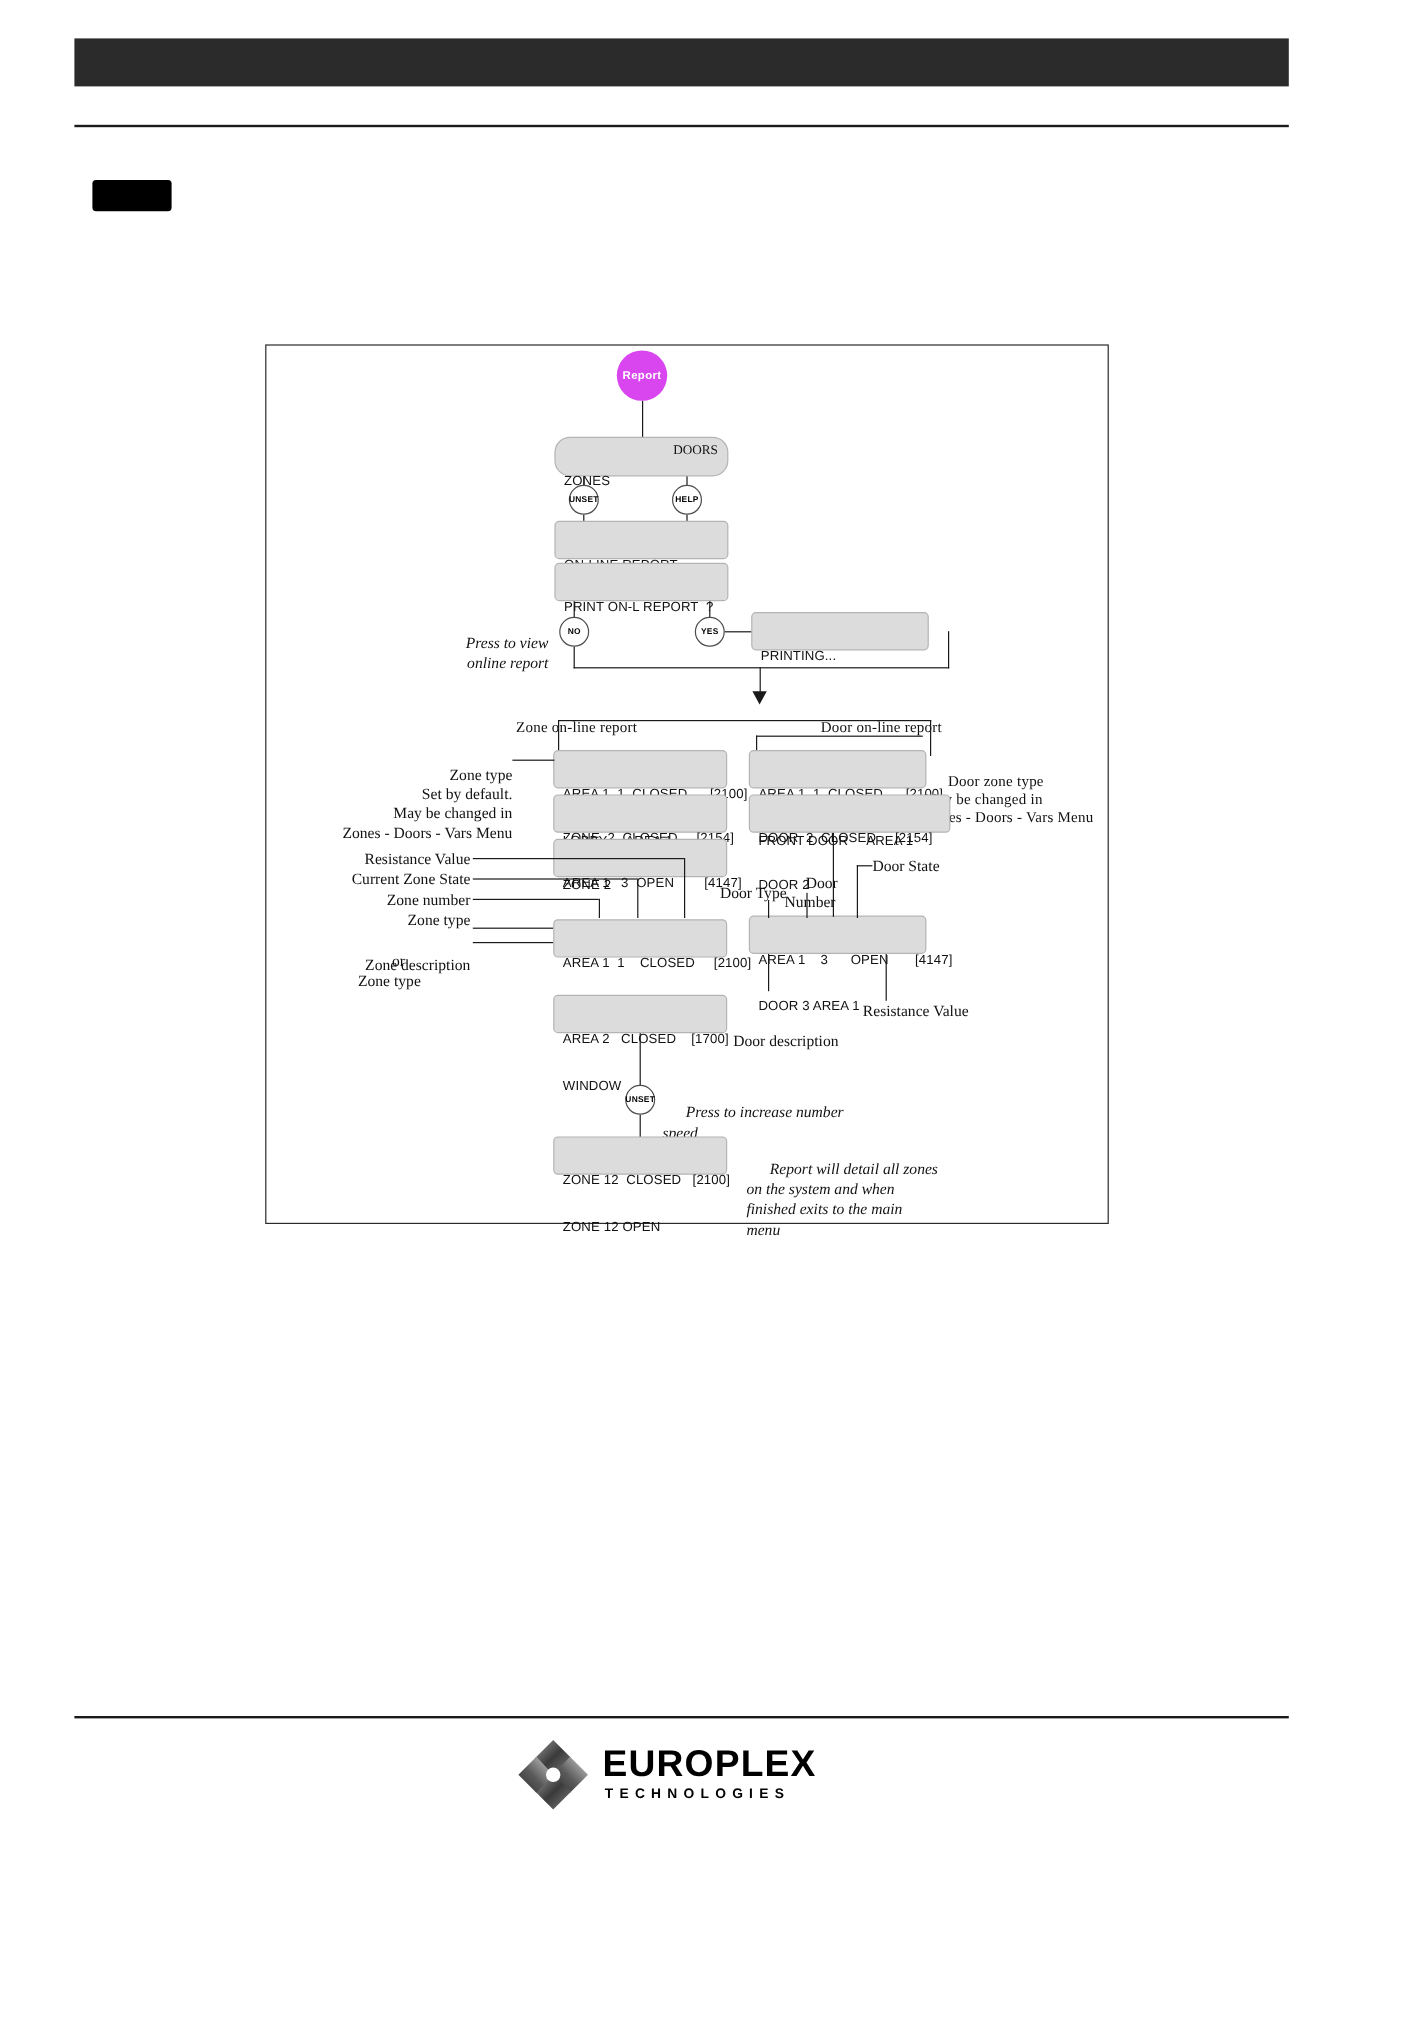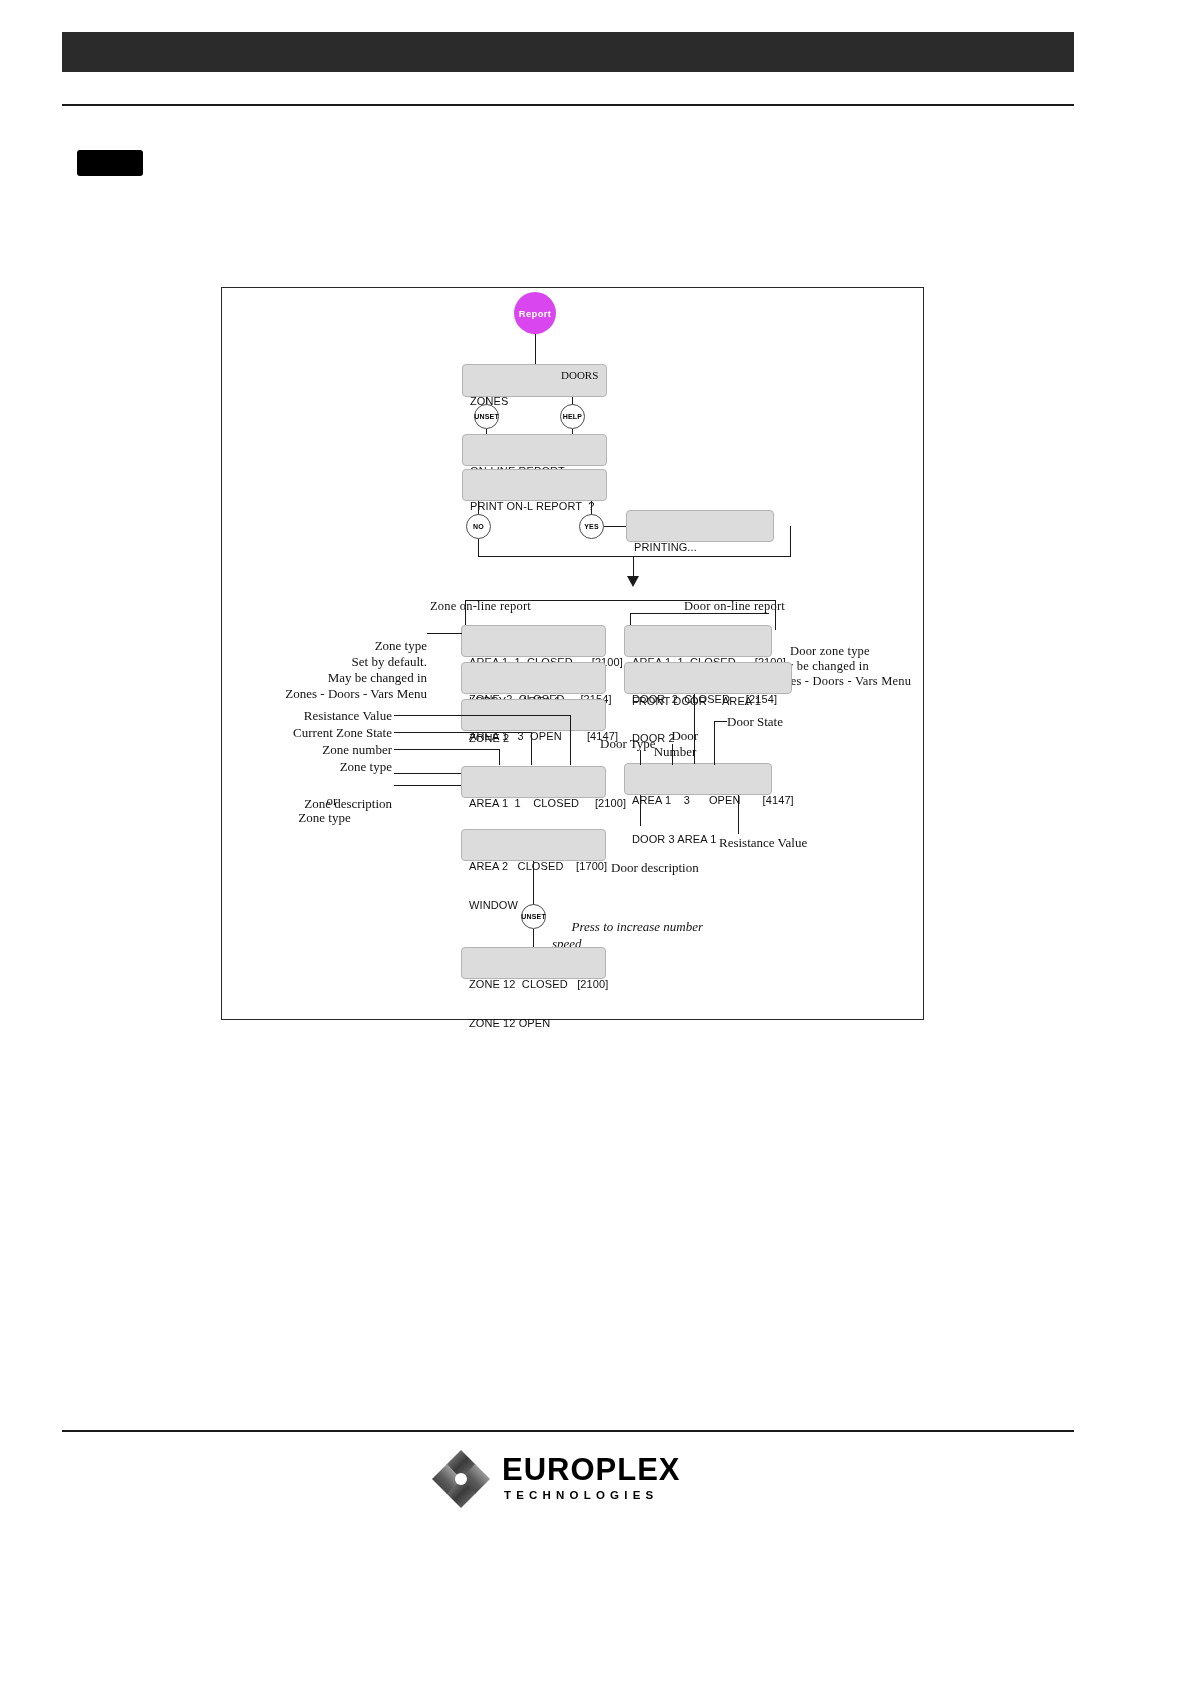--- a/index.html
+++ b/index.html
@@ -182,21 +182,21 @@
   <div class="header-bar"></div>
   <div class="header-rule"></div>
   <div class="section-badge"></div>
 
   <div class="diagram">
 
     <div class="node-report" style="left:292px; top:4px;">Report</div>
 
     <div class="ln lnv" style="left:313px; top:46px; height:45px;"></div>
 
-    <div class="lcd" style="left:240px; top:76px; width:145px; height:33px;">
+    <div class="lcd" style="left:240px; top:76px; width:145px; height:33px;border-radius:13px;">
       <span class="row">ZONES</span>
     </div>
     <div class="lbl" style="left:339px; top:80px; font-size:11px;">DOORS</div>
 
     <div class="ln lnv" style="left:264px; top:109px; height:8px;"></div>
     <div class="ln lnv" style="left:350px; top:109px; height:8px;"></div>
 
     <div class="keycirc" style="left:252px; top:116px; width:25px; height:25px;">UNSET</div>
     <div class="keycirc" style="left:338px; top:116px; width:25px; height:25px;">HELP</div>
 
@@ -210,20 +210,24 @@
     <div class="lcd" style="left:240px; top:181px; width:145px; height:32px;">
       <span class="row">PRINT ON-L REPORT  ?</span>
     </div>
 
     <div class="ln lnv" style="left:256px; top:213px; height:14px;"></div>
     <div class="ln lnv" style="left:369px; top:213px; height:14px;"></div>
 
     <div class="keycirc" style="left:244px; top:226px; width:25px; height:25px;">NO</div>
     <div class="keycirc" style="left:357px; top:226px; width:25px; height:25px;">YES</div>
 
+    <div class="lbl ital right" style="left:140px; top:222px; width:95px;">
+      <span style="white-space: pre-line;">Press to view
+online report</span>
+    </div>
 
     <div class="ln lnh" style="left:382px; top:238px; width:23px;"></div>
     <div class="lcd" style="left:404px; top:222px; width:148px; height:32px;">
       <span class="row">PRINTING...</span>
     </div>
 
     <div class="ln lnv" style="left:568px; top:238px; height:31px;"></div>
     <div class="ln lnh" style="left:256px; top:268px; width:313px;"></div>
     <div class="ln lnv" style="left:256px; top:251px; height:18px;"></div>
 
@@ -337,20 +341,26 @@
     <div class="lbl ital" style="left:330px; top:613px; width:200px;">
       <span style="white-space: pre-line;">Press to increase number
 speed</span>
     </div>
 
     <div class="lcd" style="left:239px; top:659px; width:145px; height:32px;">
       <span class="row">ZONE 12  CLOSED   [2100]</span>
       <span class="row">ZONE 12 OPEN</span>
     </div>
 
+    <div class="lbl ital" style="left:400px; top:660px; width:215px;">
+      <span style="white-space: pre-line;">Report will detail all zones
+on the system and when
+finished exits to the main
+menu</span>
+    </div>
 
   </div>
 
   <div class="footer-rule"></div>
   <div class="logo-wrap">
     <svg class="logo-mark" viewBox="0 0 62 62">
       <defs>
         <linearGradient id="g1" x1="0" y1="0" x2="1" y2="1">
           <stop offset="0%" stop-color="#9a9a9a"></stop>
           <stop offset="50%" stop-color="#3a3a3a"></stop>

